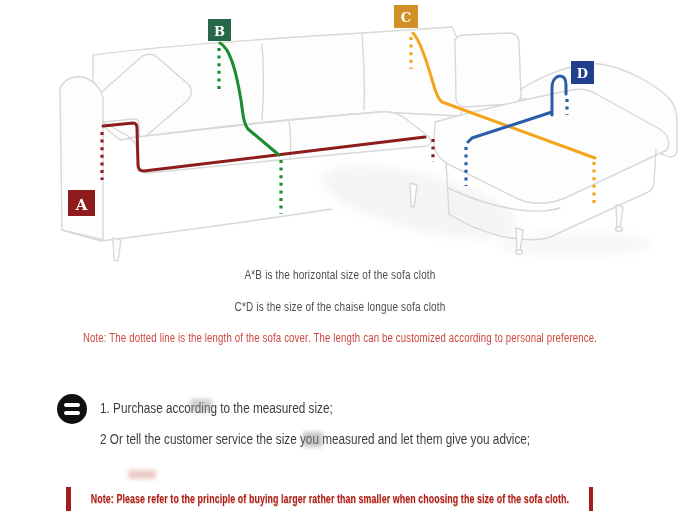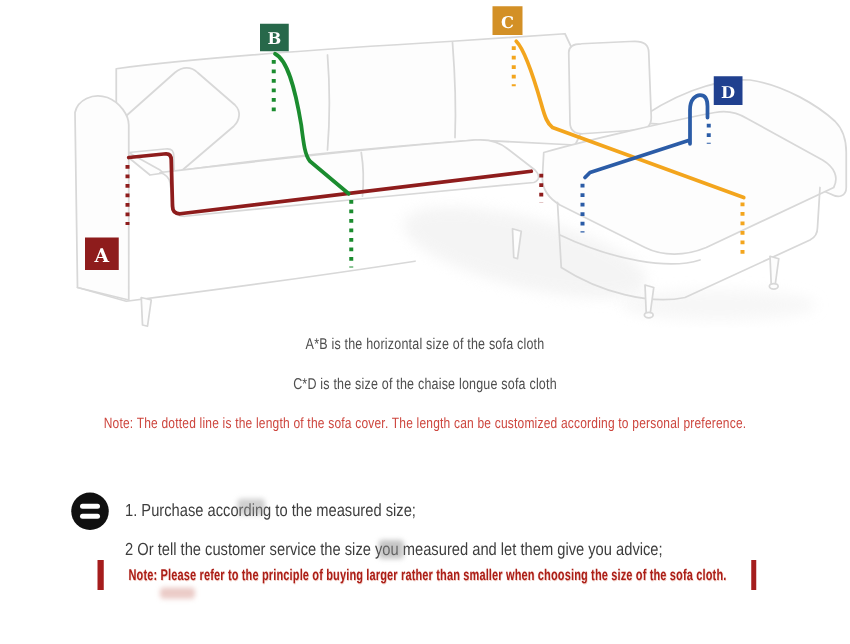--- a/index.html
+++ b/index.html
@@ -47,21 +47,21 @@
   .instr-1{top:400px;}
   .instr-2{top:431px;}
 
   
   .smudge{position:absolute;filter:blur(2px);border-radius:3px;}
   .smudge-1{left:190px;top:399px;width:22px;height:13px;background:rgba(150,150,150,.45);}
   .smudge-2{left:303px;top:432px;width:20px;height:15px;background:rgba(140,140,140,.5);}
   .smudge-3{left:128px;top:470px;width:28px;height:9px;background:rgba(205,125,115,.4);}
 
   
-  .footer{position:absolute;top:447px;left:66px;width:527px;height:26px;margin-left:12px;}
+  .footer{position:absolute;top:486px;left:66px;width:527px;height:26px;}
   .footer .bar{position:absolute;top:1px;width:4.5px;height:24px;background:#a51d1d;}
   .bar-left{left:0;}
   .bar-right{right:0;}
   .footer-text{
     position:absolute;left:50%;top:6px;white-space:nowrap;
     font-size:12.5px;font-weight:bold;color:#ab1d16;
     letter-spacing:.2px;
     text-shadow:0.6px 0.6px 0 #f2cdc6,-0.6px -0.6px 0 #ffffff,0 0 1px #e8b9b2;
     transform:translateX(-50%) scaleX(0.70);
   }

